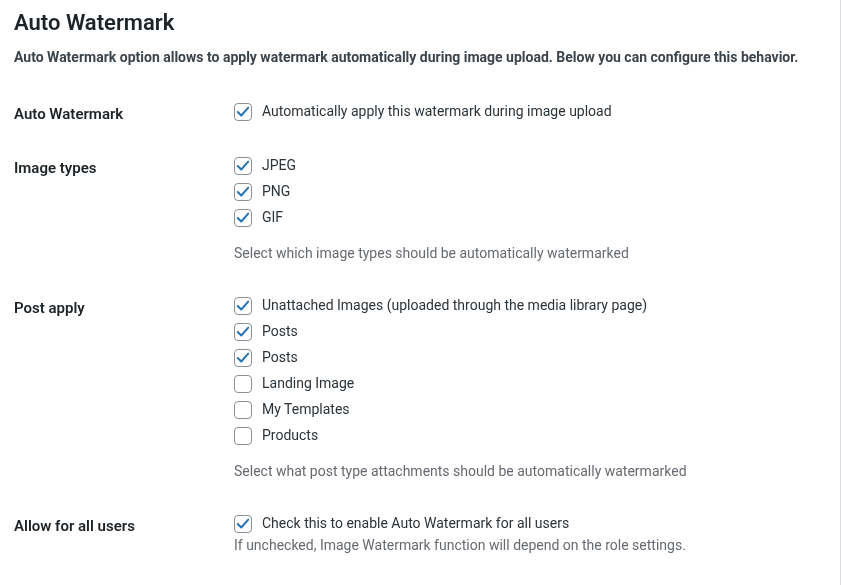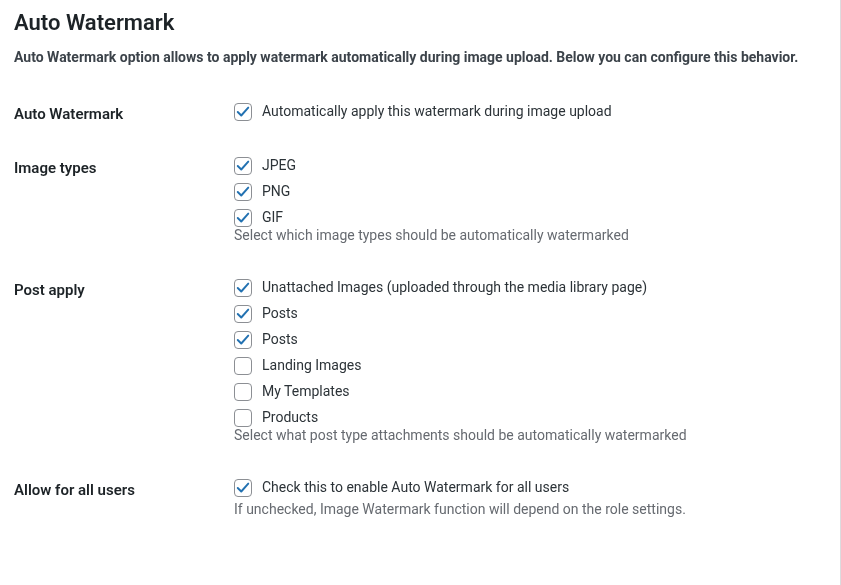--- a/index.html
+++ b/index.html
@@ -79,20 +79,21 @@
       height: 14px;
     }
     .checkbox-label {
       font-size: 14px;
       color: #2c3338;
       cursor: pointer;
     }
     .helper-text {
       font-size: 14px;
       color: #666a70;
+      margin-top: 18px;
     }
     .helper-text-tight {
       font-size: 14px;
       color: #666a70;
       margin-top: 4px;
     }
   </style>
 </head>
 <body>
 
@@ -172,21 +173,21 @@
               <svg viewBox="0 0 16 16">
                   <path d="M2 8 L6 12 L14 3" stroke="#2271b1" stroke-width="2.2" fill="none" stroke-linecap="round" stroke-linejoin="round"></path>
                 </svg>
             </span>
             <span class="checkbox-label">Posts</span>
           </div>
           <div class="checkbox-row">
             <span class="checkbox">
               
             </span>
-            <span class="checkbox-label">Landing Images</span>
+            <span class="checkbox-label">Landing Image</span>
           </div>
           <div class="checkbox-row">
             <span class="checkbox">
               
             </span>
             <span class="checkbox-label">My Templates</span>
           </div>
           <div class="checkbox-row">
             <span class="checkbox">
               

